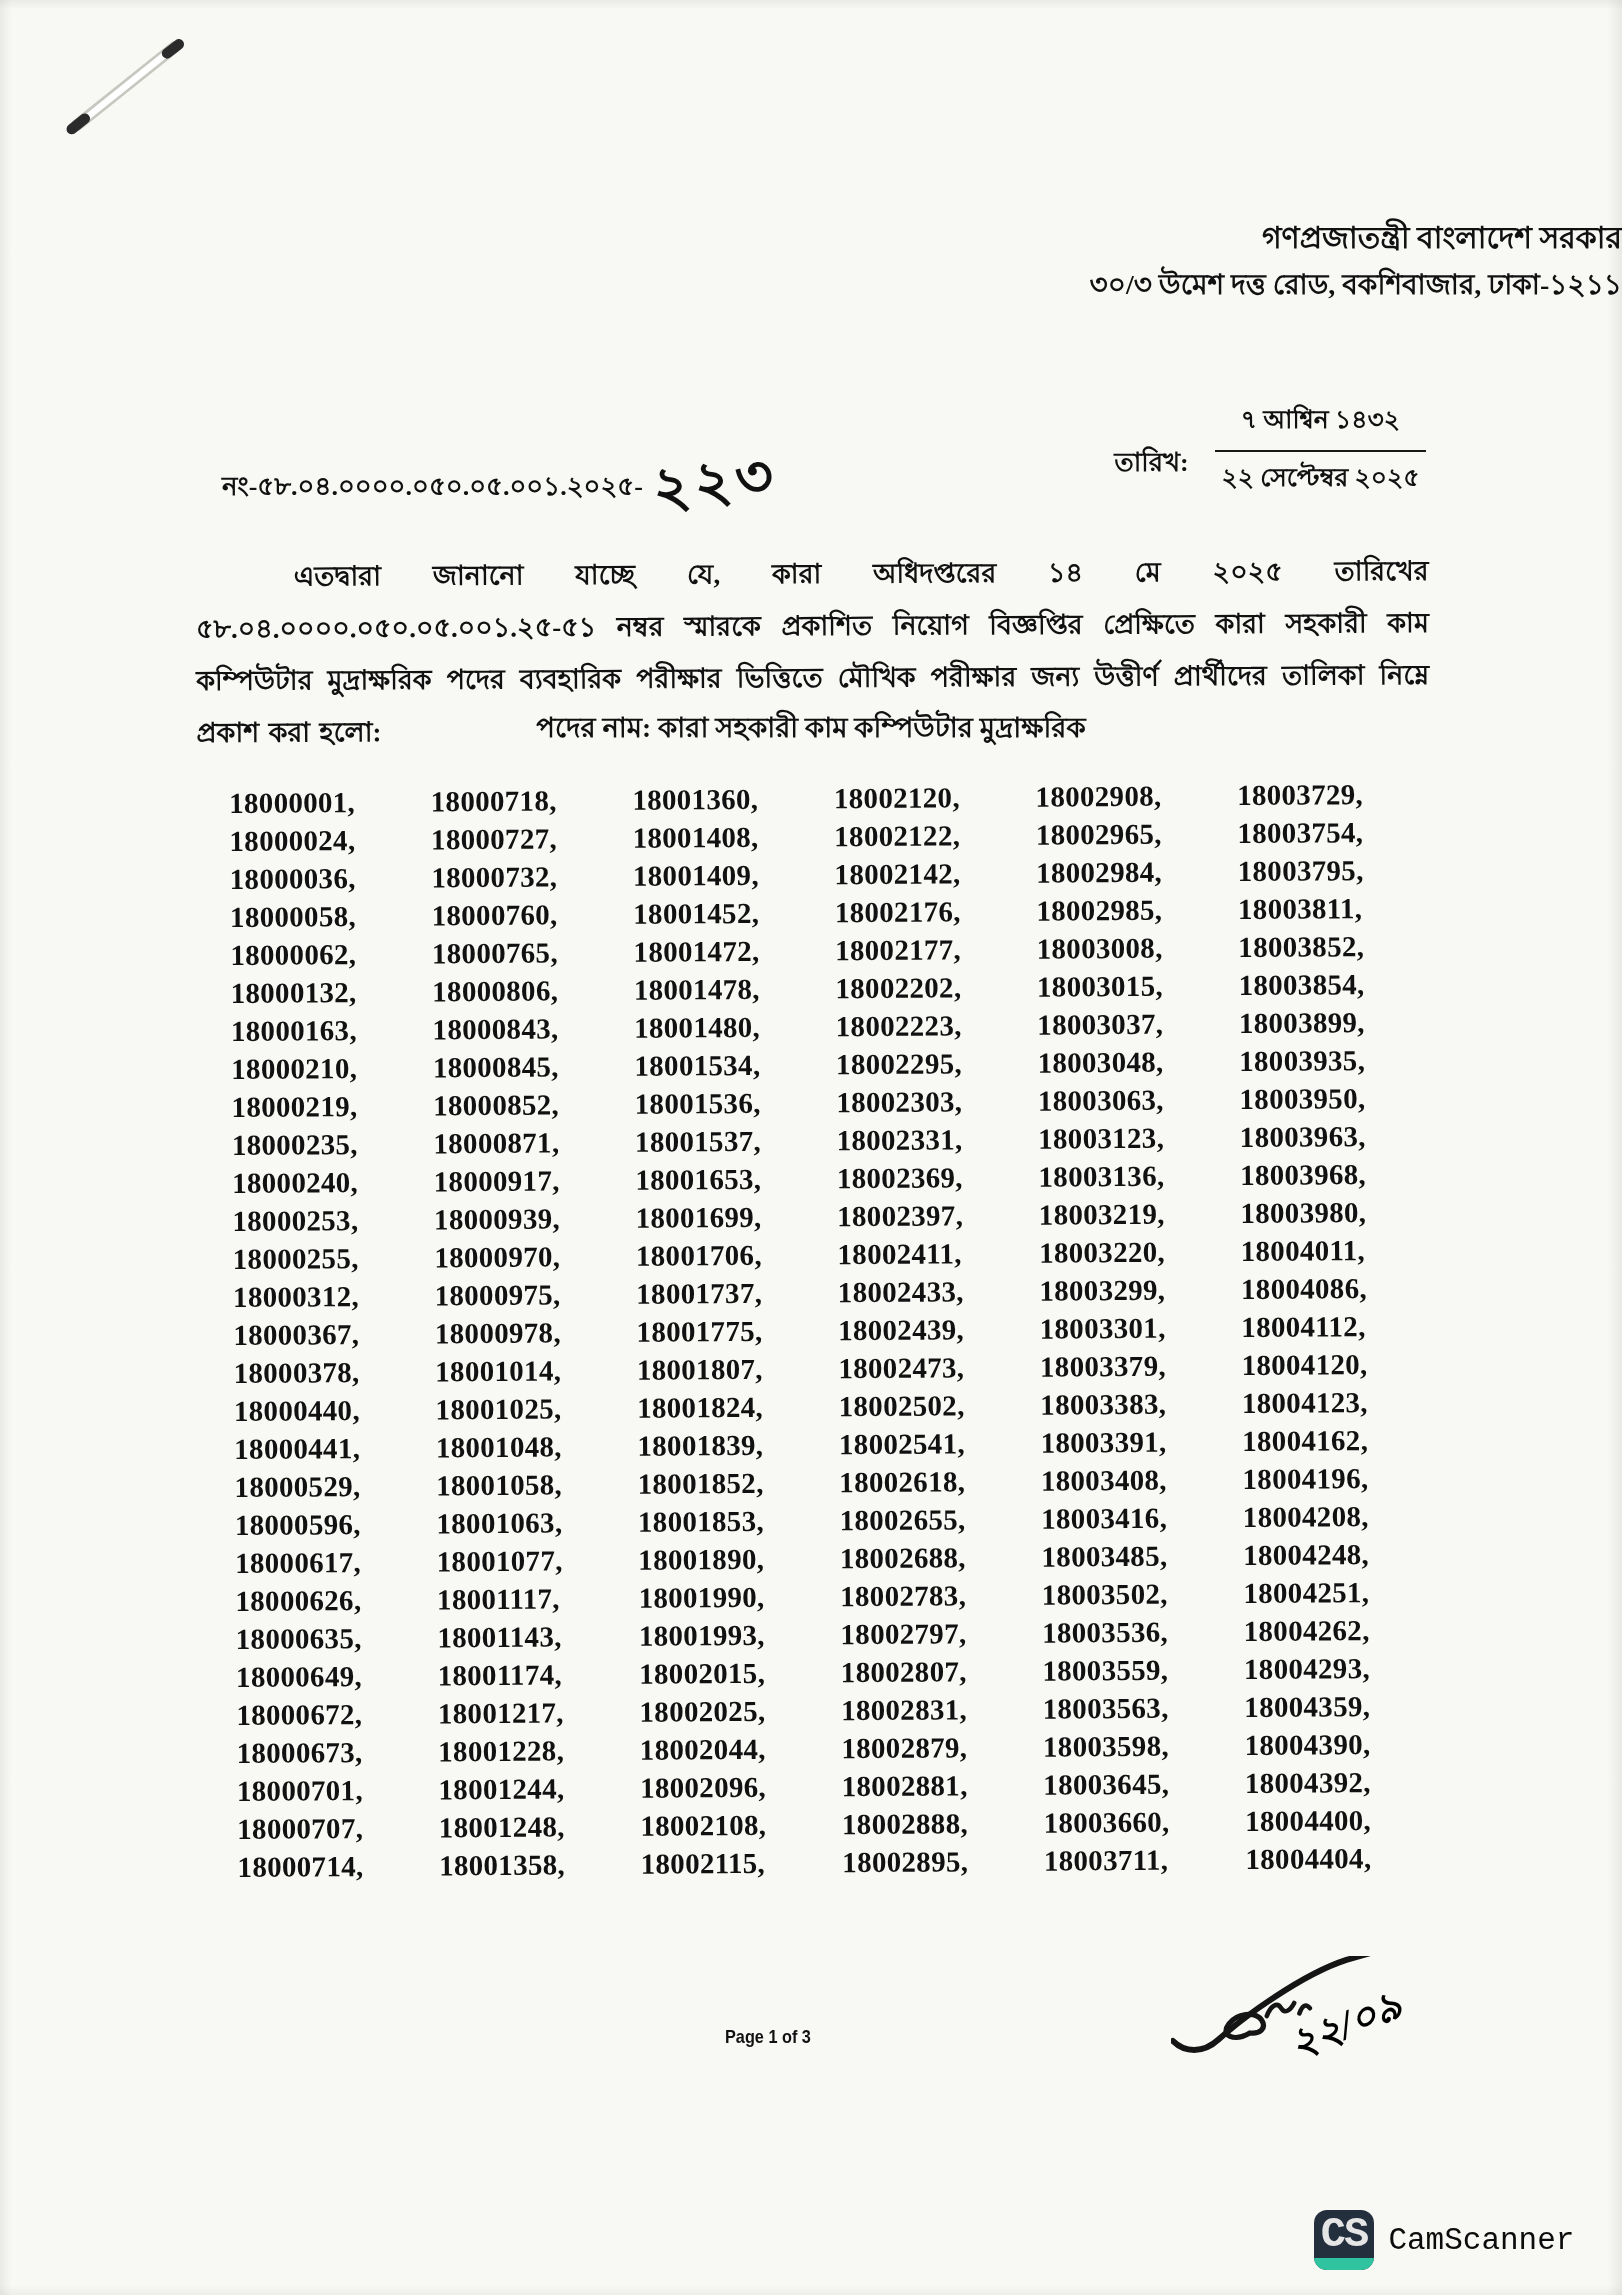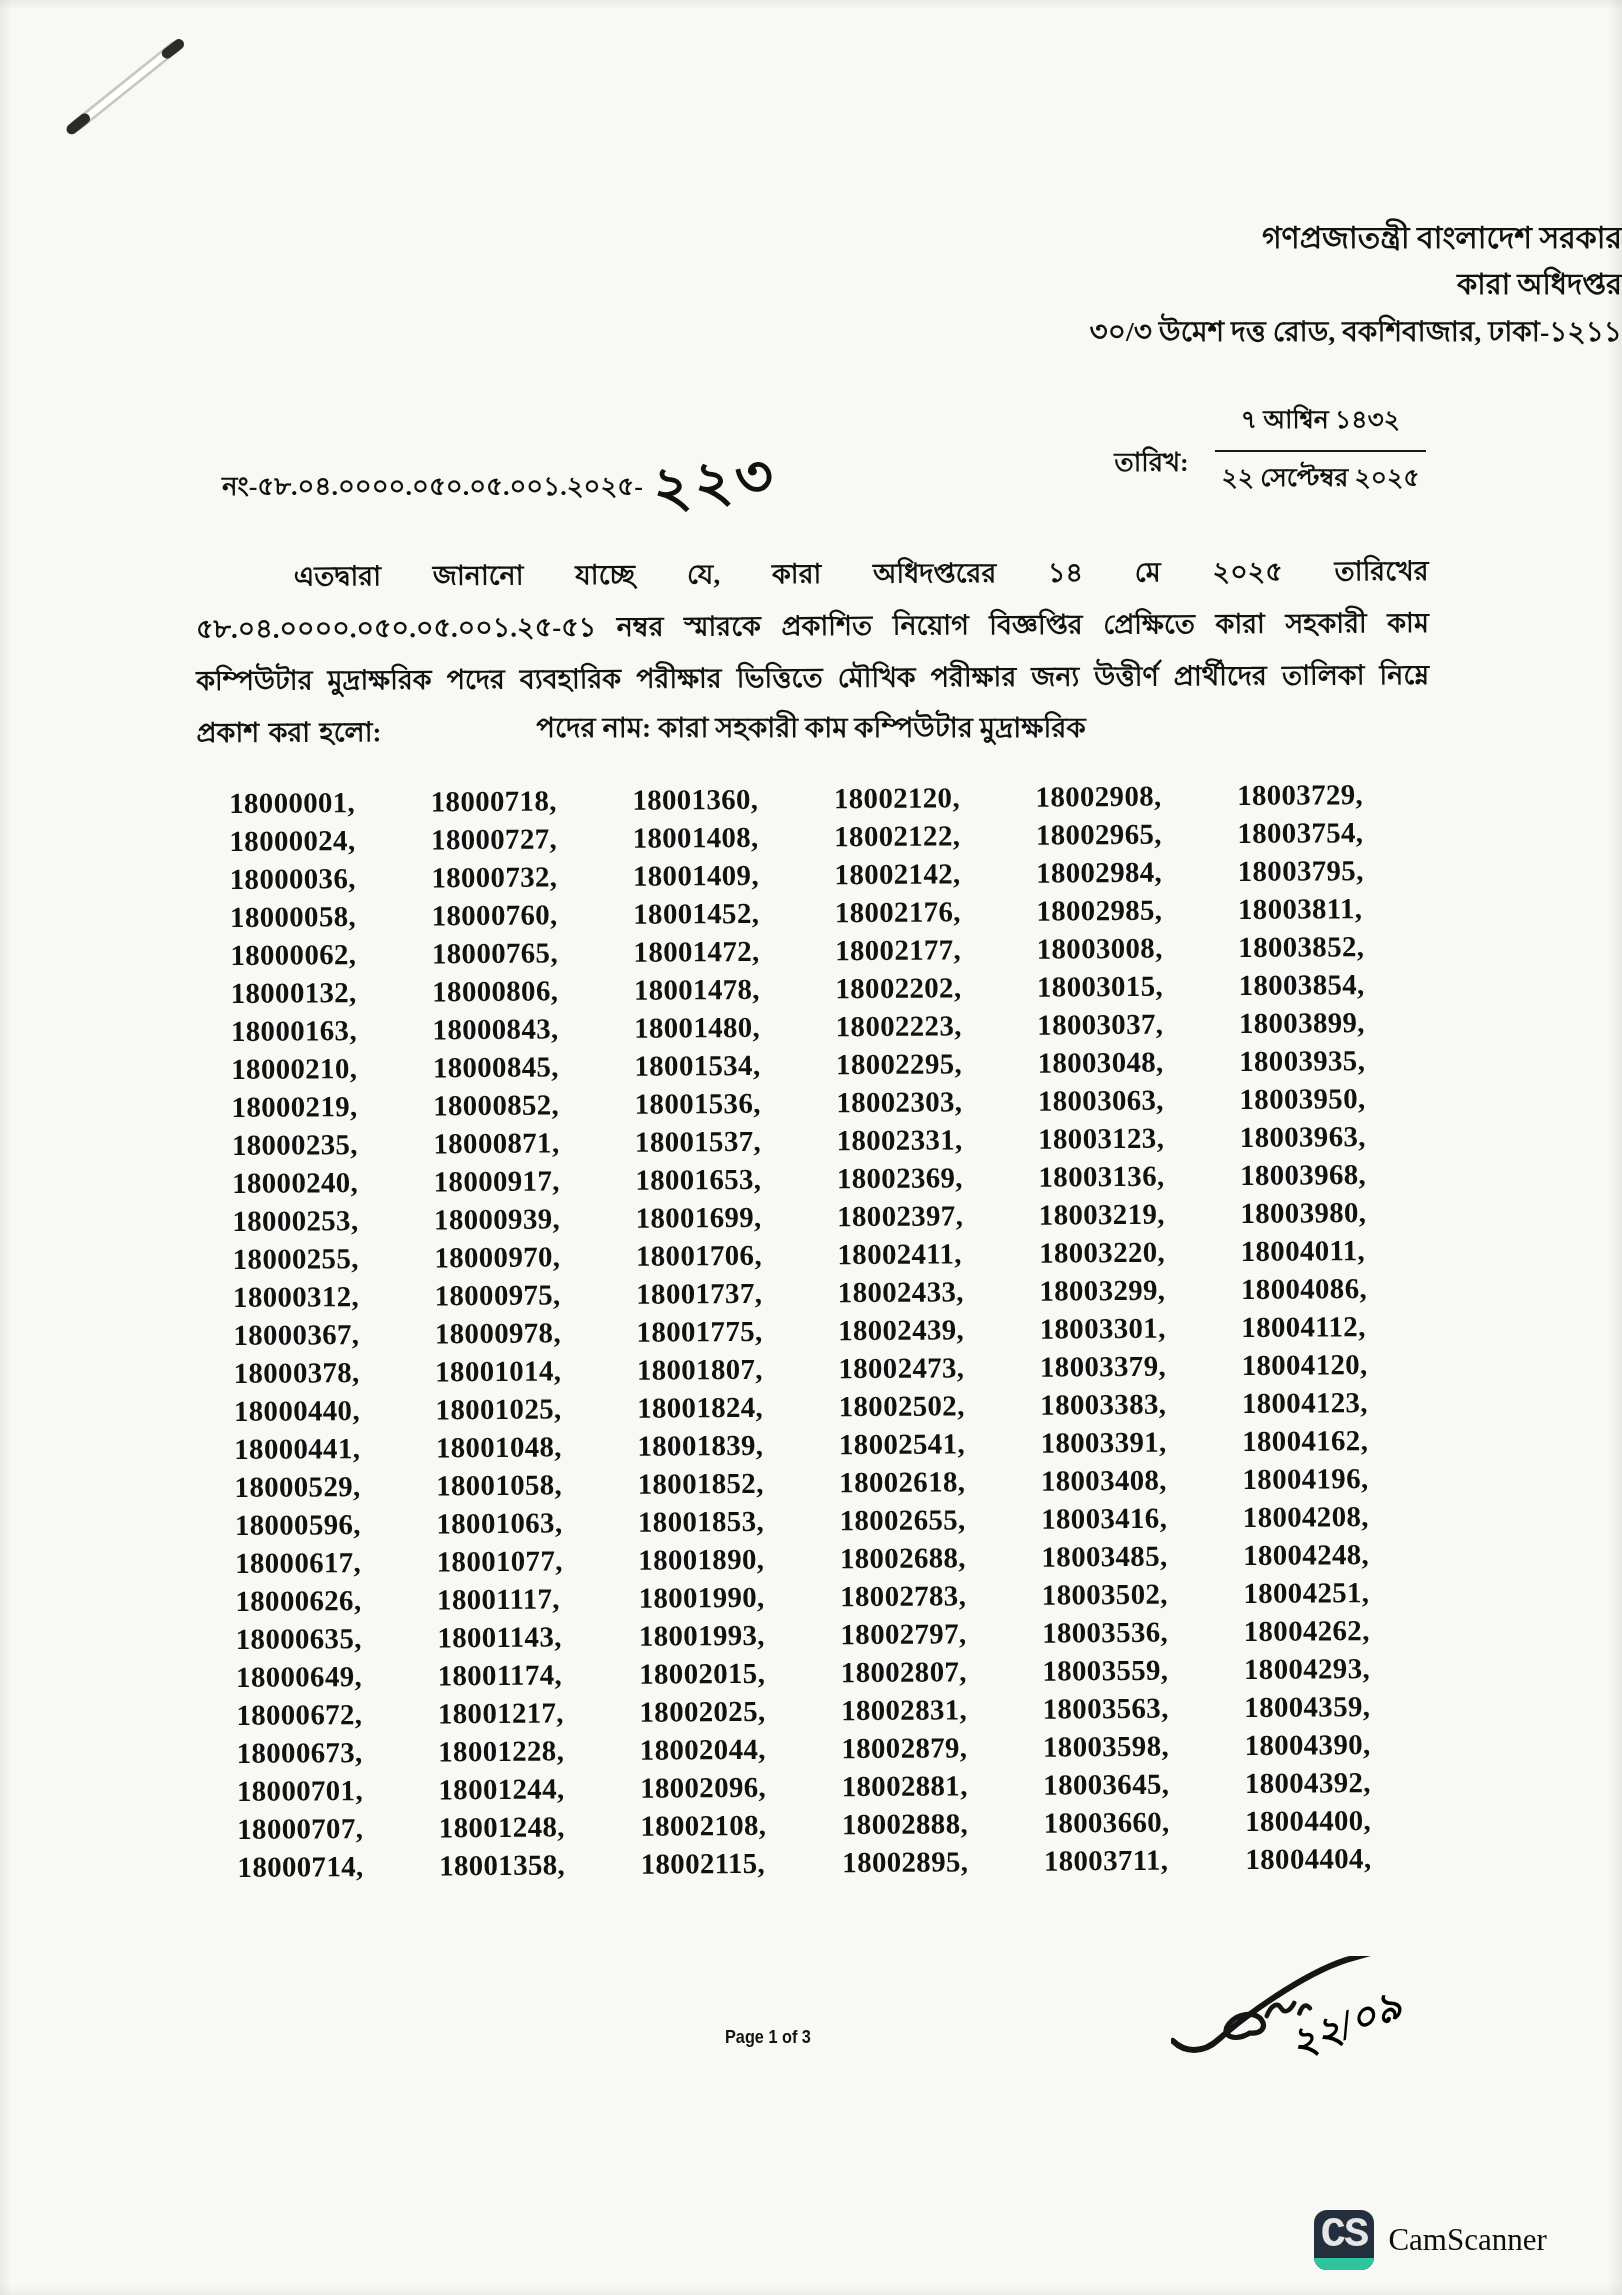--- a/index.html
+++ b/index.html
@@ -93,38 +93,37 @@
   .cs-icon .cs-top {
     position: absolute; inset: 0;
     display: flex; align-items: center; justify-content: center;
     color: #e5e5e5; font-family: Liberation Mono, monospace;
     font-weight: 700; font-size: 42px; letter-spacing: -2px;
     padding-bottom: 9.2px;
   }
   .cs-icon .cs-band { position: absolute; left: 0; right: 0; bottom: 0; height: 12.4px; }
   .cs-word {
     margin-left: 14.4px; font-size: 31px; font-weight: 400;
-    font-family: Liberation Serif, serif; color: #0c0c0c;
+    font-family: Liberation Mono, monospace; color: #0c0c0c;
   }
 </style>
 </head>
 <body>
 
 <div class="sheet">
 
   <svg class="staple" width="157" height="124" viewBox="0 0 240 190">
     <line x1="38" y1="152" x2="188" y2="32" stroke="#c7c7c0" stroke-width="18" stroke-linecap="round"></line>
     <line x1="42" y1="149" x2="184" y2="35" stroke="#ffffff" stroke-width="10" stroke-linecap="round"></line>
     <line x1="30" y1="158" x2="50" y2="142" stroke="#2b2b2b" stroke-width="16" stroke-linecap="round"></line>
     <line x1="176" y1="42" x2="194" y2="28" stroke="#2b2b2b" stroke-width="16" stroke-linecap="round"></line>
   </svg>
 
   <div class="header">
     <div class="gov">গণপ্রজাতন্ত্রী বাংলাদেশ সরকার</div>
-    <div class="dept">কারা অধিদপ্তর</div>
     <div class="addr">৩০/৩ উমেশ দত্ত রোড, বকশিবাজার, ঢাকা-১২১১</div>
   </div>
 
   <div class="ref-row">
     <div class="memo">
       <span>নং-৫৮.০৪.০০০০.০৫০.০৫.০০১.২০২৫-</span><span class="hand">২২৩</span>
     </div>
     <div class="date-block">
       <span class="date-label">তারিখ:</span>
       <span class="date-frac">

